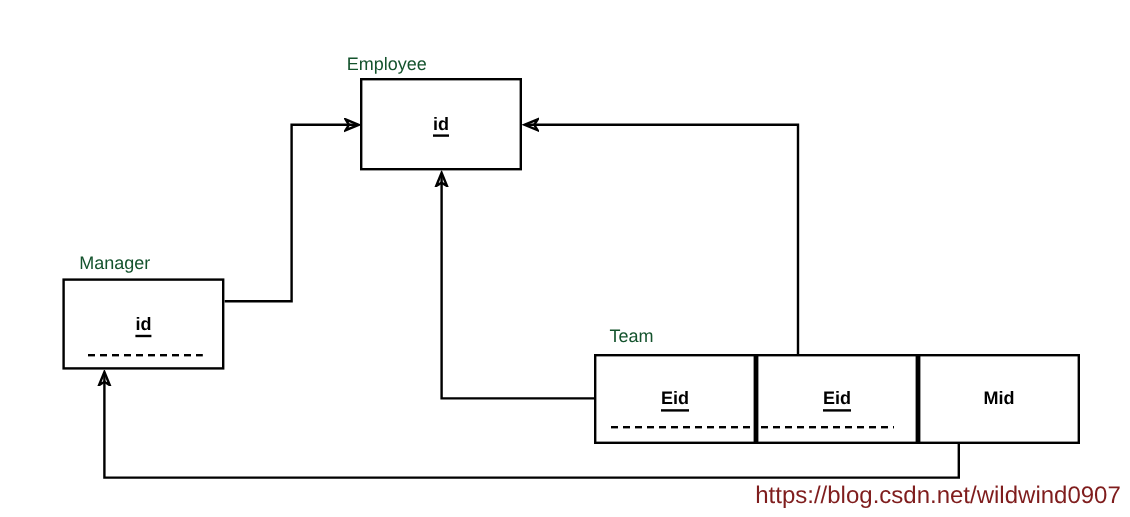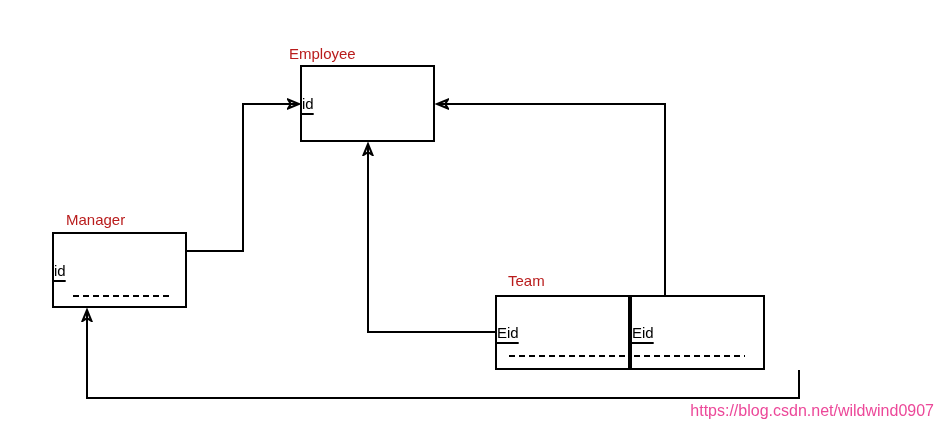--- a/index.html
+++ b/index.html
@@ -23,53 +23,55 @@
     height: 431px;
   }
   .wires path {
     fill: none;
     stroke: #000000;
     stroke-width: 2;
   }
   .entity-label {
     position: absolute;
     font-size: 15px;
-    color: #b91c1c;
+    color: #14532d;
     white-space: nowrap;
     line-height: 1;
   }
   .box {
     position: absolute;
     box-sizing: border-box;
     border: 2px solid #000000;
     background: #ffffff;
     display: flex;
     align-items: center;
+    justify-content: center;
+    font-weight: bold;
   }
   .field {
     font-size: 15px;
     color: #000000;
     line-height: 1;
   }
   .underlined {
     text-decoration: underline;
     text-underline-offset: 4px;
     text-decoration-thickness: 1.5px;
   }
   .dash {
     position: absolute;
     height: 2px;
     background: repeating-linear-gradient(90deg, #000 0 6px, transparent 6px 10px);
   }
   .watermark {
     position: absolute;
     top: 403px;
     right: 8px;
-    font-size: 16px;
-    color: #ec4899;
+    font-size: 20px;
+    color: #7f1d1d;
     white-space: nowrap;
     line-height: 1;
   }
 </style>
 </head>
 <body>
 
 <div class="canvas">
 
   <svg class="wires" viewBox="0 0 942 431">
@@ -97,16 +99,19 @@
 
   <div class="entity-label" style="left:508px; top:273px;">Team</div>
   <div class="box" style="left:495px; top:295px; width:135px; height:75px;">
     <span class="field underlined">Eid</span>
     <span class="dash" style="left:12px; top:58px; width:119px;"></span>
   </div>
   <div class="box" style="left:630px; top:295px; width:135px; height:75px;">
     <span class="field underlined">Eid</span>
     <span class="dash" style="left:2px; top:58px; width:111px;"></span>
   </div>
+  <div class="box" style="left:765px; top:295px; width:135px; height:75px;">
+    <span class="field">Mid</span>
+  </div>
 
   <div class="watermark">https://blog.csdn.net/wildwind0907</div>
 
 </div>
 
 </body></html>

